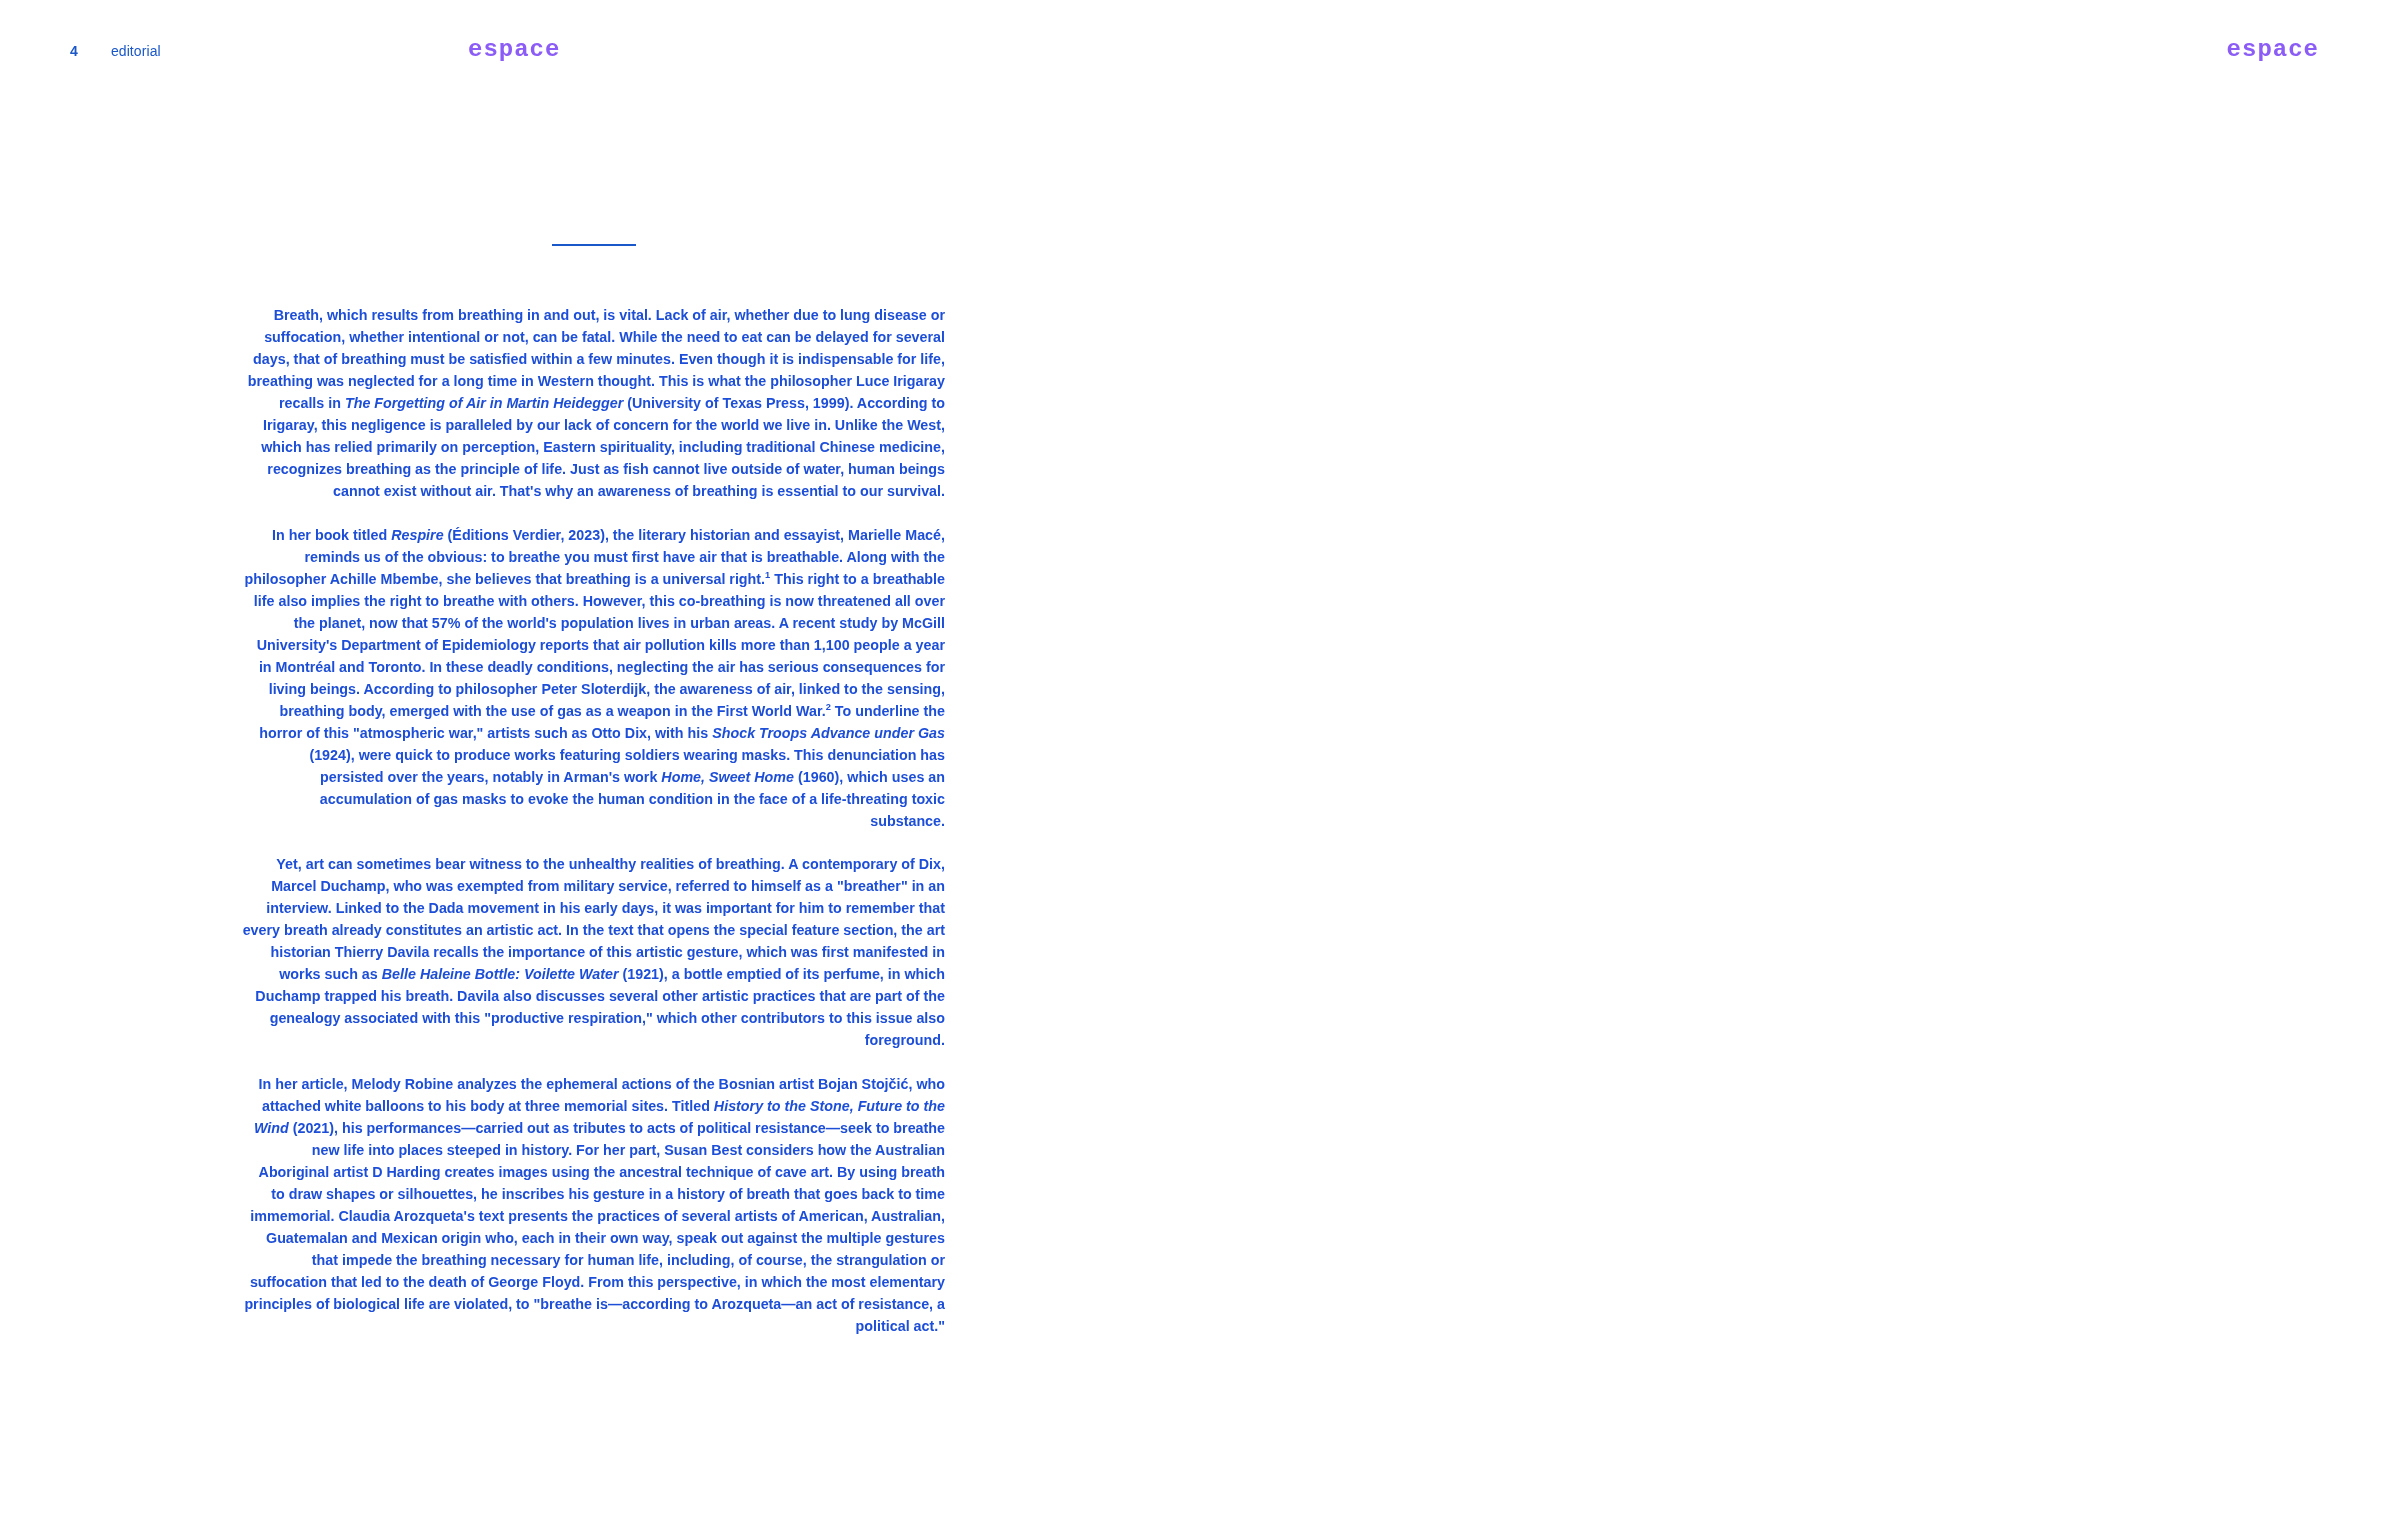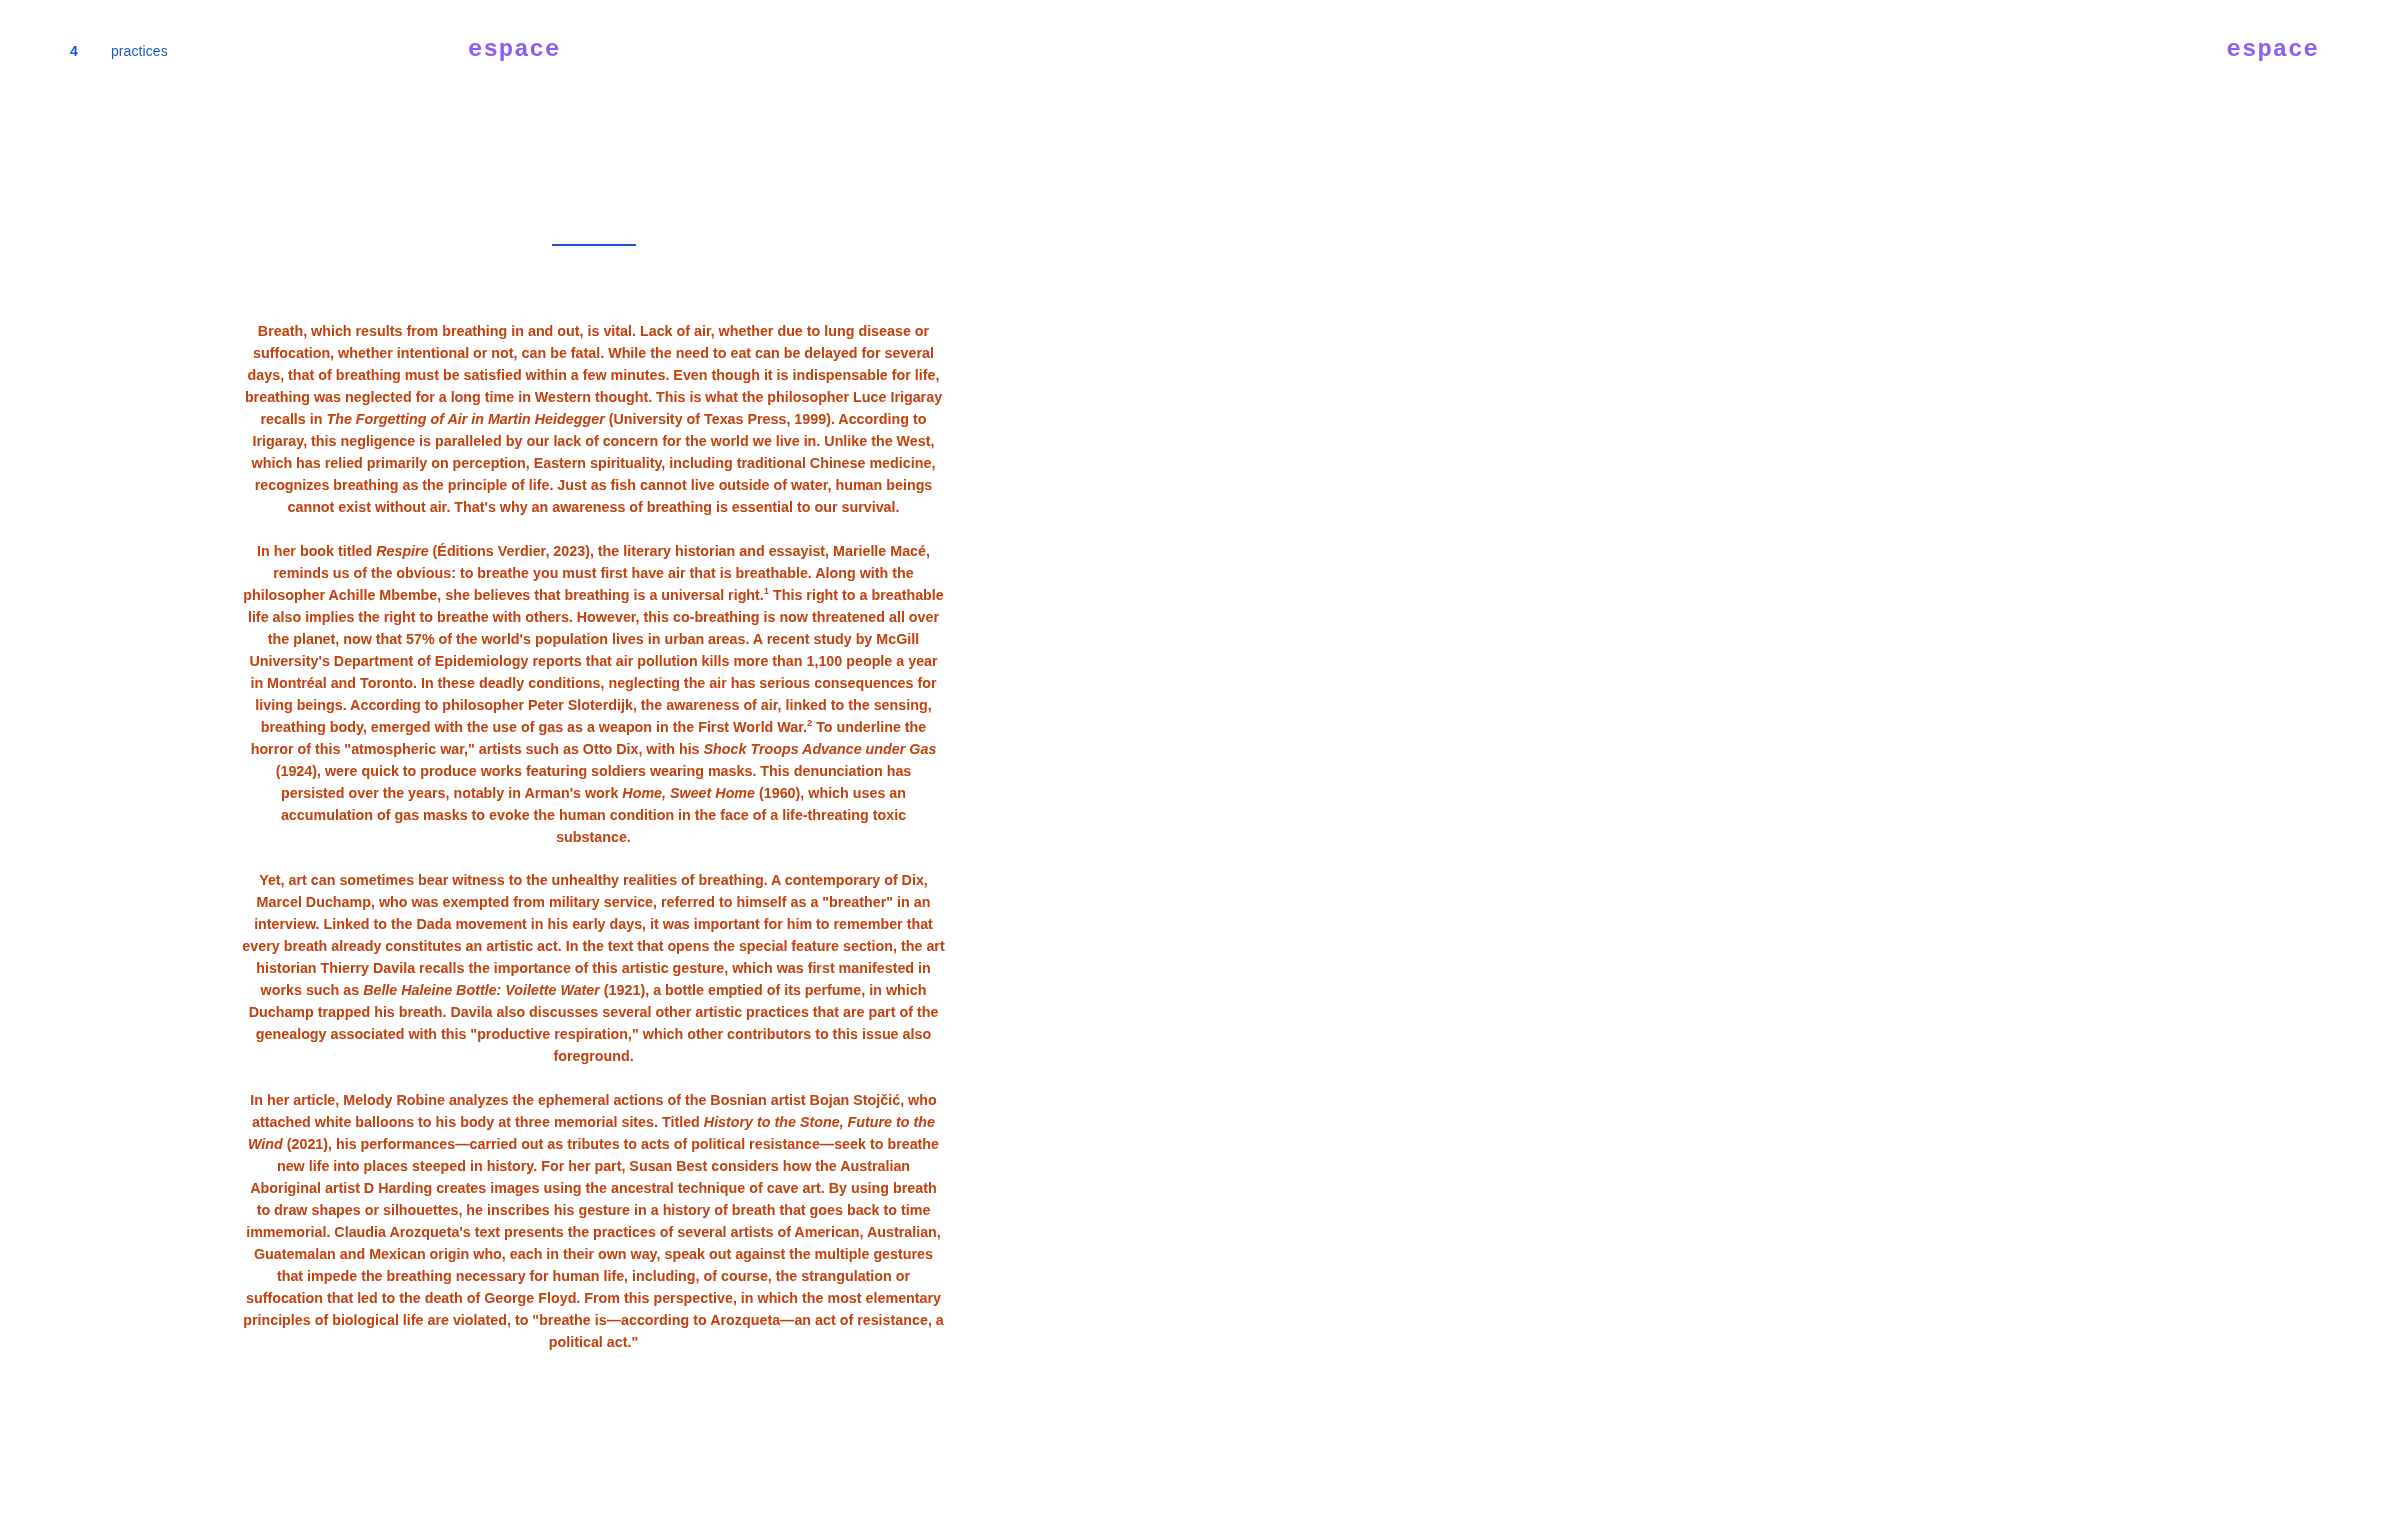--- a/index.html
+++ b/index.html
@@ -83,27 +83,27 @@
     height: 2.1px;
     width: 84px;
     background: #1a57c8;
     top: 244px;
   }
   .rule-left  { left: 552px; }
 
   
   .col {
     position: absolute;
-    top: 320px;
+    top: 304px;
     width: 703px;
     font-size: 14.3px;
     line-height: 22px;
     font-weight: 600;
-    color: #c2410c;
-    text-align: center;
+    color: #1d4ed8;
+    text-align: right;
   }
   .col-left  { left: 242px; }
 
   .col p {
     margin: 0 0 21.6px 0;
   }
   .col p:last-child { margin-bottom: 9px; }
 
   i, em { font-style: italic; }
   sup {
@@ -114,21 +114,21 @@
 </style>
 </head>
 <body>
 
 <div class="spread">
 
   <div class="page page-left">
 
     <div class="runhead runhead-left">
       <span class="folio">4</span>
-      <span class="section">practices</span>
+      <span class="section">editorial</span>
     </div>
 
     <div class="logo logo-left">espace</div>
 
 
     <div class="rule rule-left"></div>
 
     <div class="col col-left">
         <p>Breath, which results from breathing in and out, is vital. Lack of air, whether due to lung disease or suffocation, whether intentional or not, can be fatal. While the need to eat can be delayed for several days, that of breathing must be satisfied within a few minutes. Even though it is indispensable for life, breathing was neglected for a long time in Western thought. This is what the philosopher Luce Irigaray recalls in <i>The Forgetting of Air in Martin Heidegger</i> (University of Texas Press, 1999). According to Irigaray, this negligence is paralleled by our lack of concern for the world we live in. Unlike the West, which has relied primarily on perception, Eastern spirituality, including traditional Chinese medicine, recognizes breathing as the principle of life. Just as fish cannot live outside of water, human beings cannot exist without air. That's why an awareness of breathing is essential to our survival.</p>
         <p>In her book titled <i>Respire</i> (Éditions Verdier, 2023), the literary historian and essayist, Marielle Macé, reminds us of the obvious: to breathe you must first have air that is breathable. Along with the philosopher Achille Mbembe, she believes that breathing is a universal right.<sup>1</sup> This right to a breathable life also implies the right to breathe with others. However, this co-breathing is now threatened all over the planet, now that 57% of the world's population lives in urban areas. A recent study by McGill University's Department of Epidemiology reports that air pollution kills more than 1,100 people a year in Montréal and Toronto. In these deadly conditions, neglecting the air has serious consequences for living beings. According to philosopher Peter Sloterdijk, the awareness of air, linked to the sensing, breathing body, emerged with the use of gas as a weapon in the First World War.<sup>2</sup> To underline the horror of this "atmospheric war," artists such as Otto Dix, with his <i>Shock Troops Advance under Gas</i> (1924), were quick to produce works featuring soldiers wearing masks. This denunciation has persisted over the years, notably in Arman's work <i>Home, Sweet Home</i> (1960), which uses an accumulation of gas masks to evoke the human condition in the face of a life-threating toxic substance.</p>

